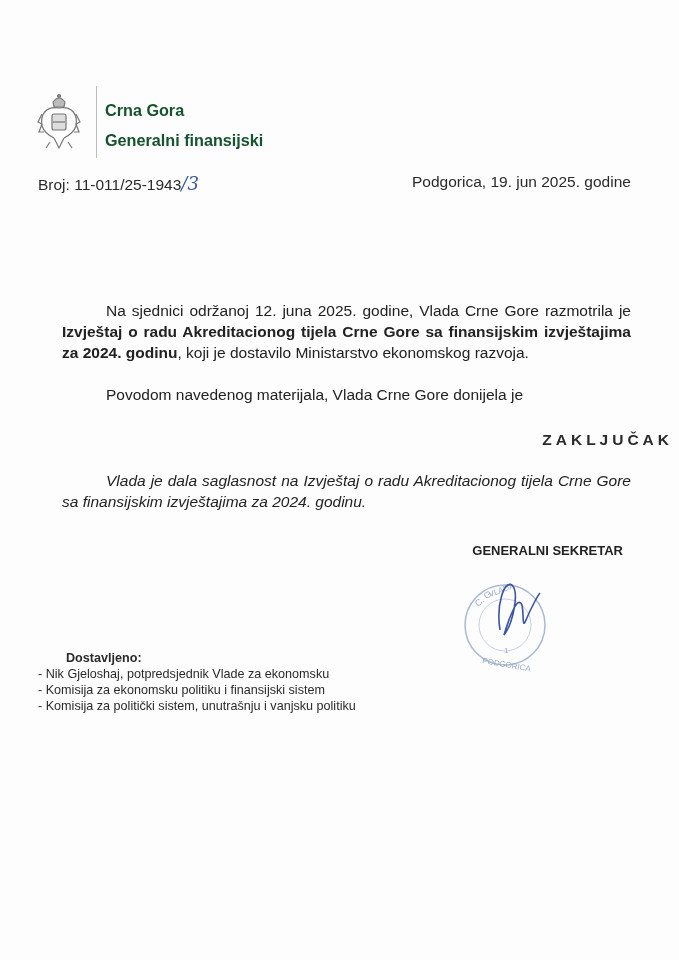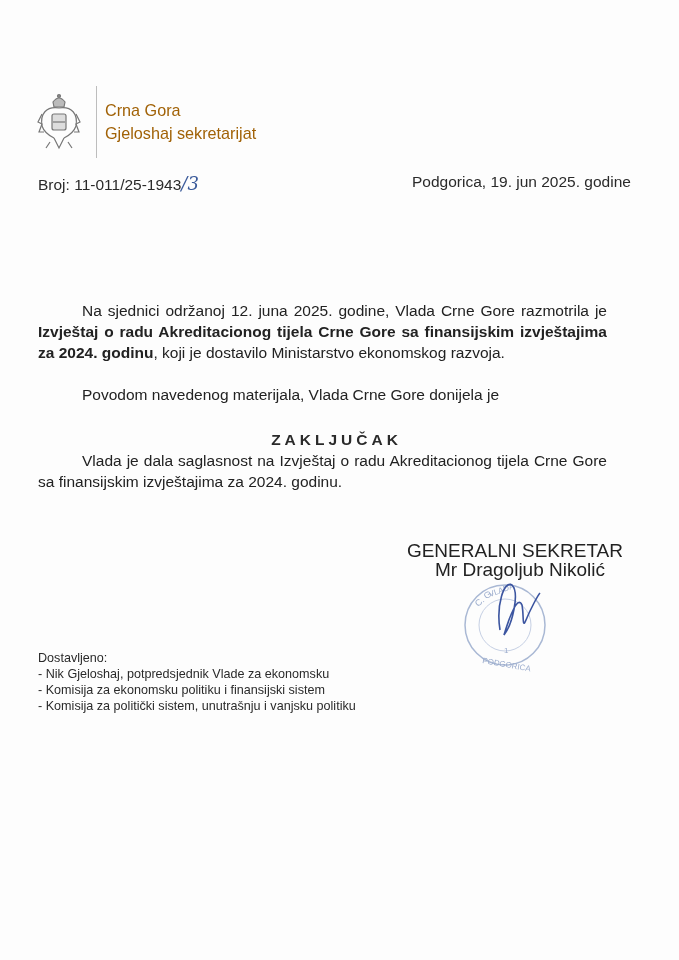--- a/index.html
+++ b/index.html
@@ -5,31 +5,31 @@
     html, body { margin: 0; padding: 0; }
     body {
       width: 679px; height: 960px; background: #fdfdfd;
       font-family: "Liberation Sans", sans-serif; color: #1e1e1e;
       position: relative; overflow: hidden;
     }
     .abs { position: absolute; }
     .header { left: 36px; top: 84px; height: 76px; display: flex; align-items: center; }
     .coat { width: 46px; height: 60px; margin-right: 14px; }
     .vline { width: 1px; height: 72px; background: #bdbdbd; margin-right: 8px; }
-    .hlines div { font-size: 16.2px; font-weight: normal; line-height: 23px; color: #a16207; }
+    .hlines div { font-size: 16.2px; font-weight: bold; line-height: 23px; color: #14532d; margin-top: 7px; }
     .meta { top: 173px; font-size: 15.5px; color: #2a2a2a; text-align: right; }
     .handnum { font-family: "DejaVu Serif", serif; color: #3a5a9a; font-style: italic; font-size: 18px; }
     .para { left: 38px; width: 569px; font-size: 15.5px; line-height: 21px; text-align: justify; color: #222; }
-    .indent { text-indent: 44px; }
-    .title { left: 0; width: 673px; text-align: center; top: 431px; font-size: 15.5px; font-weight: bold; letter-spacing: 4px; color: #2a2a2a; }
-    .sig { right: 56px; top: 541px; text-align: right; font-size: 19px; font-weight: normal; line-height: 19px; color: #222; }
+    .indent { text-indent: 44px; margin-left: 24px; }
+    .title { left: 0; width: 673px; text-align: right; top: 431px; font-size: 15.5px; font-weight: bold; letter-spacing: 4px; color: #2a2a2a; }
+    .sig { right: 56px; top: 541px; text-align: right; font-size: 13px; font-weight: bold; line-height: 19px; color: #222; }
     .sig .name { margin-right: 18px; }
     .stamp { left: 460px; top: 575px; width: 110px; height: 100px; }
     .dist { left: 38px; top: 650px; font-size: 12.6px; line-height: 16px; color: #2a2a2a; }
-    .dist .hd { font-weight: normal; }
+    .dist .hd { font-weight: bold; margin-left: 28px; }
     .dist .cont { padding-left: 9px; }
   </style>
 </head>
 <body>
 
 <div class="abs header">
   <svg class="coat" viewBox="0 0 46 60">
     <g fill="none" stroke="#777" stroke-width="1.2">
       <path d="M17 10 Q23 2 29 10 L28 15 L18 15 Z" fill="#bbb"></path>
       <circle cx="23" cy="4" r="1.5" fill="#888"></circle>
@@ -37,42 +37,41 @@
       <path d="M6 22 L2 30 L6 32 L3 40 L8 40 M40 22 L44 30 L40 32 L43 40 L38 40"></path>
       <rect x="16" y="22" width="14" height="16" rx="2" fill="#ddd"></rect>
       <path d="M17 30 L29 30"></path>
       <path d="M18 46 L23 56 L28 46"></path>
       <path d="M14 50 L10 56 M32 50 L36 56"></path>
     </g>
   </svg>
   <div class="vline"></div>
   <div class="hlines">
     <div>Crna Gora</div>
-    <div>Gjeloshaj sekretarijat</div>
+    <div>Generalni finansijski</div>
   </div>
 </div>
 
 <div class="abs meta" style="left:38px;">
   <span>Broj: 11-011/25-1943</span><span class="handnum">/3</span>
 </div>
 <div class="abs meta" style="left:380px;margin-left:32px;">Podgorica, 19. jun 2025. godine</div>
 
 <div class="abs para indent" style="top:300px;">
   <span>Na sjednici održanoj 12. juna 2025. godine, Vlada Crne Gore razmotrila je </span><b>Izvještaj o radu Akreditacionog tijela Crne Gore sa finansijskim izvještajima za 2024. godinu</b><span>, koji je dostavilo Ministarstvo ekonomskog razvoja.</span>
 </div>
 
 <div class="abs para indent" style="top:384px;">Povodom navedenog materijala, Vlada Crne Gore donijela je</div>
 
 <div class="abs title">ZAKLJUČAK</div>
 
-<div class="abs para indent" style="top:450px;">Vlada je dala saglasnost na Izvještaj o radu Akreditacionog tijela Crne Gore sa finansijskim izvještajima za 2024. godinu.</div>
+<div class="abs para indent" style="top:470px;font-style:italic;">Vlada je dala saglasnost na Izvještaj o radu Akreditacionog tijela Crne Gore sa finansijskim izvještajima za 2024. godinu.</div>
 
 <div class="abs sig">
   <div>GENERALNI SEKRETAR</div>
-  <div class="name">Mr Dragoljub Nikolić</div>
 </div>
 
 <svg class="abs stamp" viewBox="0 0 110 100">
   <circle cx="45" cy="50" r="40" fill="none" stroke="#a9b8d4" stroke-width="1.5"></circle>
   <circle cx="45" cy="50" r="26" fill="none" stroke="#c6d0e4" stroke-width="1"></circle>
   <text x="18" y="32" font-size="9" fill="#9aabcc" font-family="Liberation Sans, sans-serif" transform="rotate(-40 18 32)">C. G.</text>
   <text x="30" y="22" font-size="8" fill="#9aabcc" font-family="Liberation Sans, sans-serif" transform="rotate(-20 30 22)">VLADA</text>
   <text x="44" y="78" font-size="8" fill="#9aabcc" font-family="Liberation Sans, sans-serif">1</text>
   <text x="22" y="92" font-size="8" fill="#9aabcc" font-family="Liberation Sans, sans-serif" transform="rotate(10 45 90)">PODGORICA</text>
   <path d="M40 55 C36 30 44 5 52 10 C60 18 52 50 44 60 C50 40 58 20 62 30 C64 40 62 55 66 45 C70 35 78 20 80 18" fill="none" stroke="#3c55a0" stroke-width="1.6"></path>

